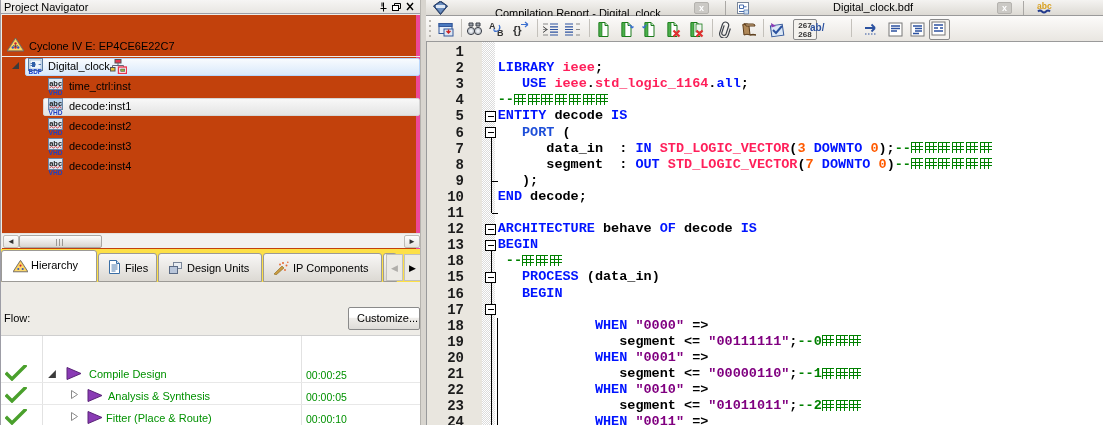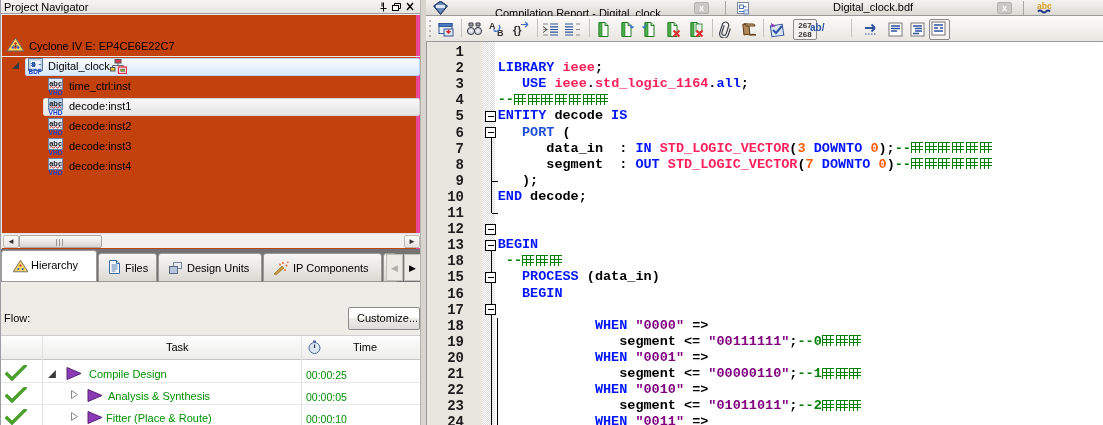--- a/index.html
+++ b/index.html
@@ -13,21 +13,21 @@
 #tree{position:absolute;left:1px;top:15px;width:418px;height:234px;background:#c2410c;border-right:4px solid #ec4899}
 .trow{position:absolute;left:0;width:418px;height:20px;font-size:11px;color:#000;white-space:nowrap}
 .sel-blue{position:absolute;border:1px solid #b9d7fc;border-radius:2px;background:linear-gradient(#f8fbfe,#d9e9fb)}
 .sel-gray{position:absolute;border:1px solid #d5d5d5;border-radius:2px;background:linear-gradient(#f8f8f8,#e4e4e4)}
 .tlabel{position:absolute;top:3px}
 
 #hsb{position:absolute;left:1px;top:233px;width:418px;height:15px;background:#f2f1ef;border-top:1px solid #e4e2de}
 .sbbtn{position:absolute;top:1px;width:16px;height:13px;background:linear-gradient(#fdfdfd,#e6e4e0);border:1px solid #bdbbb6;border-radius:2px;text-align:center;font-size:8px;line-height:12px;color:#333}
 .sbthumb{position:absolute;left:17px;top:1px;width:83px;height:13px;background:linear-gradient(#fdfdfd,#d8d5d0);border:1px solid #a8a6a2;border-radius:2px}
 
-#ltabs{position:absolute;left:0;top:249px;width:420px;height:33px;background:#737373}
+#ltabs{position:absolute;left:0;top:249px;width:420px;height:33px;background:#fde047}
 .ltab{position:absolute;top:4px;height:29px;background:linear-gradient(#f8f7f6,#dcd9d3);border:1px solid #9c9a96;border-radius:3px 3px 0 0;font-size:11px;color:#000}
 .ltab.act{top:1px;height:32px;background:#fff}
 .ltab span{position:absolute;top:8px}
 
 #ttl2{top:285px}
 #flowrow{position:absolute;left:0;top:302px;width:420px;height:32px;font-size:11px}
 .combo{position:absolute;border:1px solid #8a8a8a;border-radius:2px;background:linear-gradient(#fff 45%,#f0eeeb 46%,#dedcd8);height:23px}
 #tasktbl{position:absolute;left:0;top:335px;width:420px;height:90px;background:#fff;border-top:1px solid #cfcfcf;font-size:11px}
 .thead{position:absolute;left:0;top:0;width:420px;height:24px;background:linear-gradient(#fdfdfd,#ededeb);border-bottom:1px solid #c5c5c5;font-size:11px}
 .tvline{position:absolute;top:0;width:1px;height:90px;background:#e2e2e2}
@@ -212,29 +212,20 @@
 
 
  <div id="flowrow">
    <span class="abs" style="left:3px;top:10px">Flow:</span>
    <div class="combo" style="left:347px;top:5px;width:72px;text-align:center">
      <span class="abs" style="left:8px;top:4px">Customize...</span>
    </div>
  </div>
 
  <div id="tasktbl">
-   <div class="thead">
-     <span class="abs" style="left:165px;top:5px">Task</span>
-     <svg class="abs" style="left:307px;top:4px" width="13" height="15" viewBox="0 0 13 15">
-       <circle cx="6.5" cy="8" r="5.5" fill="#dce6f0" stroke="#4a6a9a"></circle>
-       <rect x="5" y="0.5" width="3" height="2" fill="#4a6a9a"></rect>
-       <path d="M6.5 8 V4.5" stroke="#334" stroke-width="1.2"></path>
-     </svg>
-     <span class="abs" style="left:352px;top:5px">Time</span>
-   </div>
    <div class="tvline" style="left:41px"></div>
    <div class="tvline" style="left:300px"></div>
    <div class="trline" style="top:46px"></div>
    <div class="trline" style="top:68px"></div>
    <svg class="abs" style="left:4px;top:29px" width="22" height="16" viewBox="0 0 22 16">
 <path d="M2 9 L7 14 L20 1" fill="none" stroke="#4aa02c" stroke-width="3.4" stroke-linecap="square"></path>
 </svg>
 <svg class="abs" style="left:46px;top:33px" width="10" height="10" viewBox="0 0 9 9">
           <path d="M8 1 V8 H1 Z" fill="#3b3b3b"></path>
         </svg>
@@ -427,20 +418,21 @@
 <div class="cl" style="top:60.1px"><b style="color:#0014ff">LIBRARY</b> <b style="color:#ff1f5a">ieee</b>;</div>
 <div class="cl" style="top:76.2px">   <b style="color:#0014ff">USE</b> <b style="color:#ff1f5a">ieee</b>.<b style="color:#ff1f5a">std_logic_1164</b>.<b style="color:#0014ff">all</b>;</div>
 <div class="cl" style="top:92.3px"><b style="color:#008000">--</b><i class="cj"></i><i class="cj"></i><i class="cj"></i><i class="cj"></i><i class="cj"></i><i class="cj"></i><i class="cj"></i></div>
 <div class="cl" style="top:108.4px"><b style="color:#0014ff">ENTITY</b> decode <b style="color:#0014ff">IS</b></div>
 <div class="cl" style="top:124.5px">   <b style="color:#1d4ed8">PORT</b> (</div>
 <div class="cl" style="top:140.6px">      data_in  : <b style="color:#0014ff">IN</b> <b style="color:#ff1f5a">STD_LOGIC_VECTOR</b>(<b style="color:#ff5a00">3</b> <b style="color:#0014ff">DOWNTO</b> <b style="color:#ff5a00">0</b>);<b style="color:#008000">--</b><i class="cj"></i><i class="cj"></i><i class="cj"></i><i class="cj"></i><i class="cj"></i><i class="cj"></i></div>
 <div class="cl" style="top:156.7px">      segment  : <b style="color:#0014ff">OUT</b> <b style="color:#ff1f5a">STD_LOGIC_VECTOR</b>(<b style="color:#ff5a00">7</b> <b style="color:#0014ff">DOWNTO</b> <b style="color:#ff5a00">0</b>)<b style="color:#008000">--</b><i class="cj"></i><i class="cj"></i><i class="cj"></i><i class="cj"></i><i class="cj"></i><i class="cj"></i></div>
 <div class="cl" style="top:172.8px">   );</div>
 <div class="cl" style="top:188.9px"><b style="color:#0014ff">END</b> decode;</div>
 <div class="cl" style="top:205.0px"></div>
+<div class="cl" style="top:221.1px"><b style="color:#0014ff">ARCHITECTURE</b> behave <b style="color:#0014ff">OF</b> decode <b style="color:#0014ff">IS</b></div>
 <div class="cl" style="top:237.2px"><b style="color:#0014ff">BEGIN</b></div>
 <div class="cl" style="top:253.3px"><b style="color:#008000"> --</b><i class="cj"></i><i class="cj"></i><i class="cj"></i></div>
 <div class="cl" style="top:269.4px">   <b style="color:#0014ff">PROCESS</b> (data_in)</div>
 <div class="cl" style="top:285.5px">   <b style="color:#0014ff">BEGIN</b></div>
 <div class="cl" style="top:317.7px">            <b style="color:#0014ff">WHEN</b> <b style="color:#800080">"0000"</b> =&gt;</div>
 <div class="cl" style="top:333.8px">               segment &lt;= <b style="color:#800080">"00111111"</b>;<b style="color:#008000">--0</b><i class="cj"></i><i class="cj"></i><i class="cj"></i></div>
 <div class="cl" style="top:349.9px">            <b style="color:#0014ff">WHEN</b> <b style="color:#800080">"0001"</b> =&gt;</div>
 <div class="cl" style="top:366.0px">               segment &lt;= <b style="color:#800080">"00000110"</b>;<b style="color:#008000">--1</b><i class="cj"></i><i class="cj"></i><i class="cj"></i></div>
 <div class="cl" style="top:382.1px">            <b style="color:#0014ff">WHEN</b> <b style="color:#800080">"0010"</b> =&gt;</div>
 <div class="cl" style="top:398.2px">               segment &lt;= <b style="color:#800080">"01011011"</b>;<b style="color:#008000">--2</b><i class="cj"></i><i class="cj"></i><i class="cj"></i></div>

